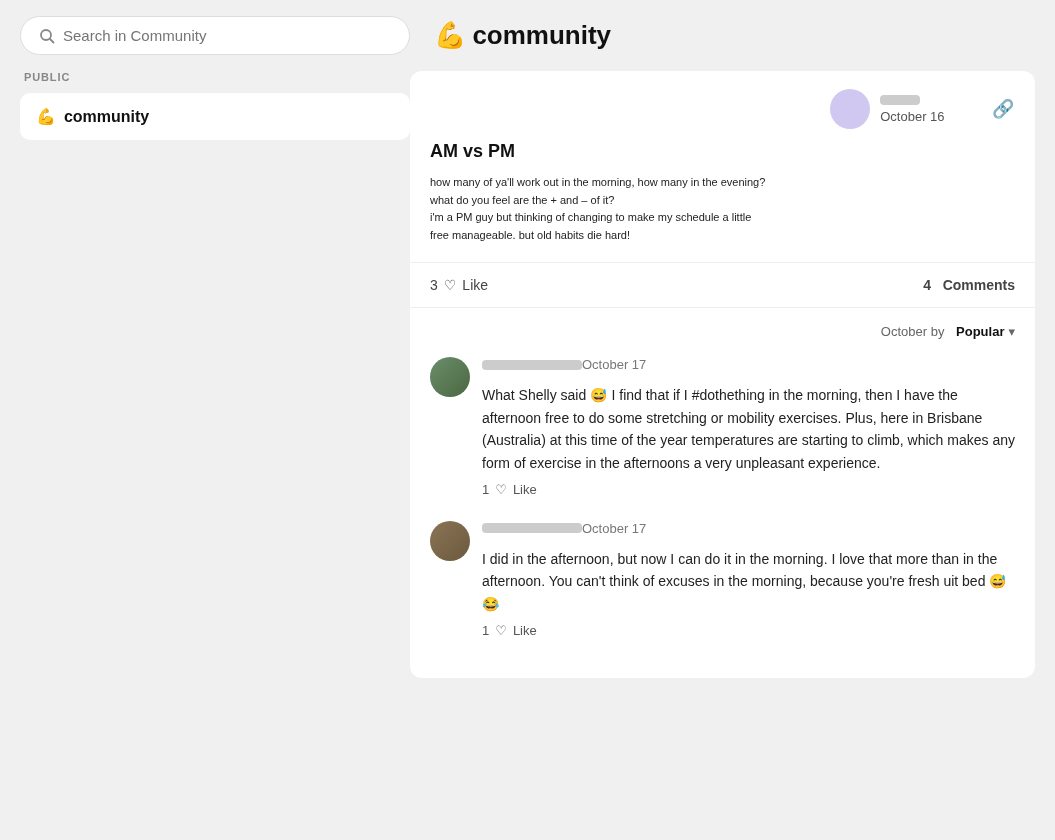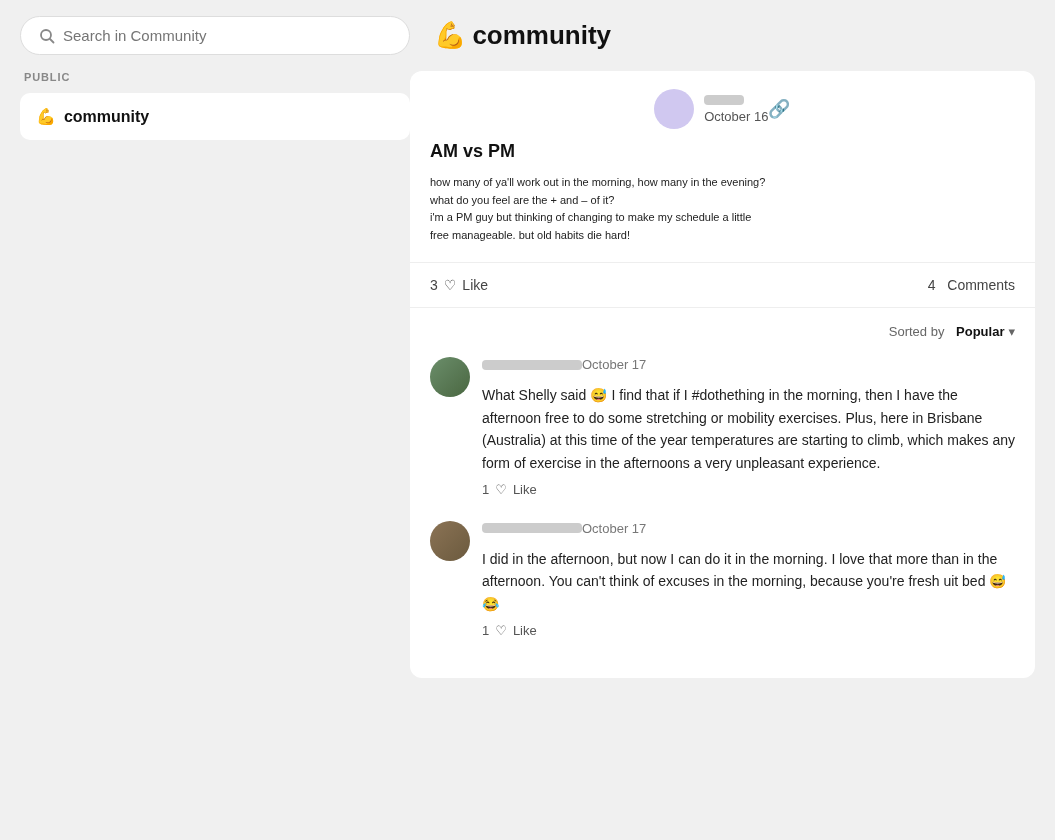--- a/index.html
+++ b/index.html
@@ -99,22 +99,23 @@
     
     .post-card {
       background: #fff;
       border-radius: 12px;
       overflow: hidden;
     }
 
     .post-header {
       display: flex;
       align-items: center;
-      justify-content: center;
+      justify-content: flex-end;
       padding: 18px 20px 12px 20px;
+      gap: 48px;
     }
 
     .post-author-row {
       display: flex;
       align-items: center;
       gap: 10px;
     }
 
     .avatar-circle {
       width: 40px;
@@ -186,20 +187,21 @@
       align-items: center;
       gap: 6px;
       font-size: 14px;
       color: #444;
       cursor: pointer;
     }
 
     .comments-count {
       font-size: 14px;
       color: #444;
+      font-weight: bold;
     }
 
     
     .comments-section {
       padding: 16px 20px;
     }
 
     .sort-bar {
       display: flex;
       justify-content: flex-end;
@@ -342,21 +344,21 @@
         <div class="comments-count">
           <span>4</span>
           &nbsp;
           <span>Comments</span>
         </div>
       </div>
 
       <div class="comments-section">
 
         <div class="sort-bar">
-          <span>Sorted by</span>
+          <span>October by</span>
           &nbsp;
           <span class="sort-popular">Popular</span>
           <span>▾</span>
         </div>
 
         <div class="comment-item">
           <div class="comment-avatar comment-avatar-1"></div>
           <div class="comment-content">
             <div class="comment-author-row">
               <div class="comment-name-blurred"></div>

